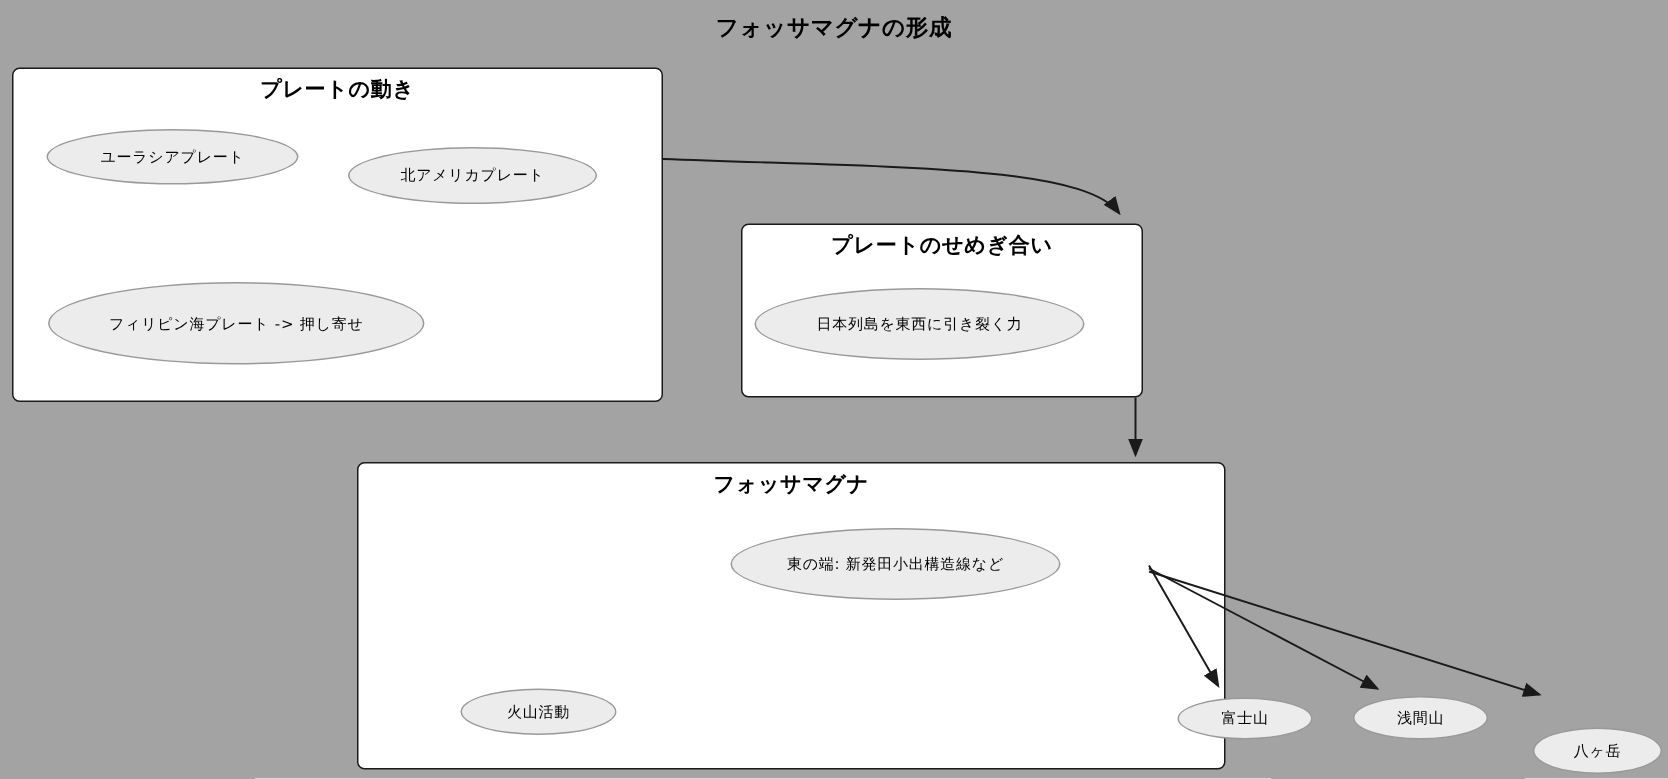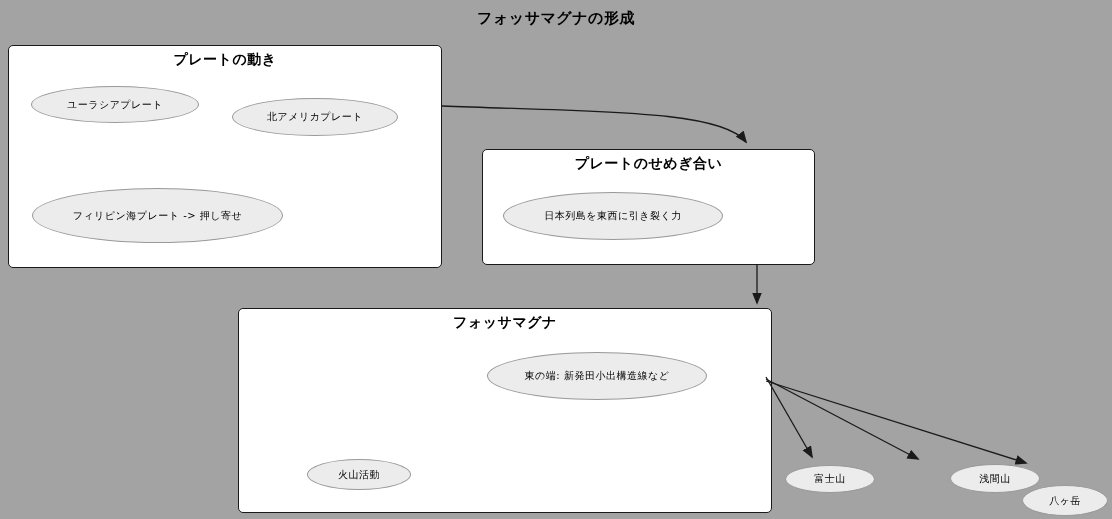--- a/index.html
+++ b/index.html
@@ -84,34 +84,34 @@
     <path class="edge" d="M757,265 L757,303" marker-end="url(#arrow)"></path>
     <path class="edge" d="M766,377 L812,457" marker-end="url(#arrow)"></path>
     <path class="edge" d="M766,379 L918,459" marker-end="url(#arrow)"></path>
     <path class="edge" d="M766,381 L1026,463" marker-end="url(#arrow)"></path>
   </svg>
 
   <div class="group" style="left:8px; top:45px; width:434px; height:223px;">
     <div class="group-title">プレートの動き</div>
   </div>
 
-  <div class="group" style="left:482px; top:149px; width:333px; height:116px;">
+  <div class="group" style="left:494px; top:149px; width:268px; height:116px;">
     <div class="group-title">プレートのせめぎ合い</div>
   </div>
 
-  <div class="group" style="left:238px; top:308px; width:534px; height:205px;">
+  <div class="group" style="left:238px; top:308px; width:579px; height:205px;">
     <div class="group-title">フォッサマグナ</div>
   </div>
 
   <div class="node" style="left:31px; top:86px; width:168px; height:37px;">ユーラシアプレート</div>
   <div class="node" style="left:232px; top:98px; width:166px; height:38px;">北アメリカプレート</div>
   <div class="node" style="left:32px; top:188px; width:251px; height:55px;">フィリピン海プレート -&gt; 押し寄せ</div>
 
   <div class="node" style="left:503px; top:192px; width:220px; height:48px;">日本列島を東西に引き裂く力</div>
 
   <div class="node" style="left:487px; top:352px; width:220px; height:48px;">東の端: 新発田小出構造線など</div>
   <div class="node" style="left:785px; top:465px; width:90px; height:28px;">富士山</div>
 
   <div class="node" style="left:307px; top:459px; width:104px; height:31px;">火山活動</div>
-  <div class="node" style="left:950px; top:464px; width:90px; height:29px;">浅間山</div>
+  <div class="node" style="left:902px; top:464px; width:90px; height:29px;">浅間山</div>
   <div class="node" style="left:1022px; top:485px; width:86px; height:31px;">八ヶ岳</div>
 
 </div>
 
 </body></html>

